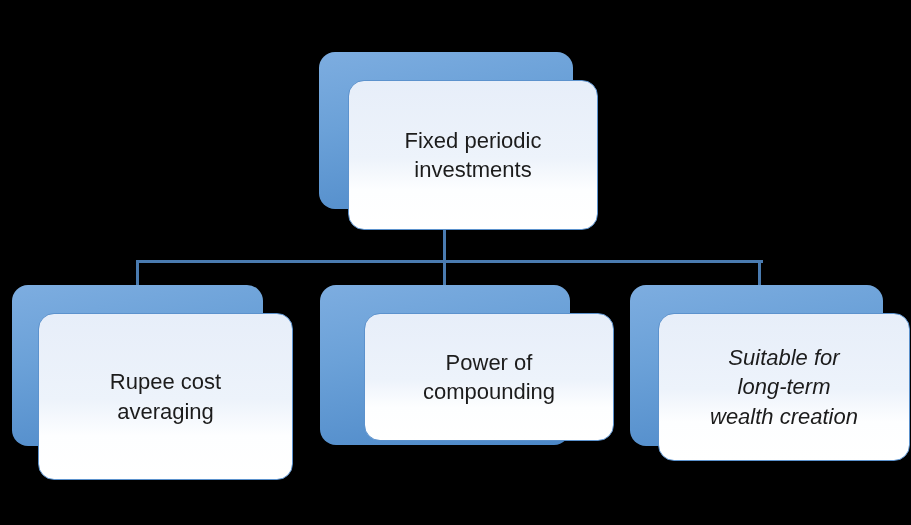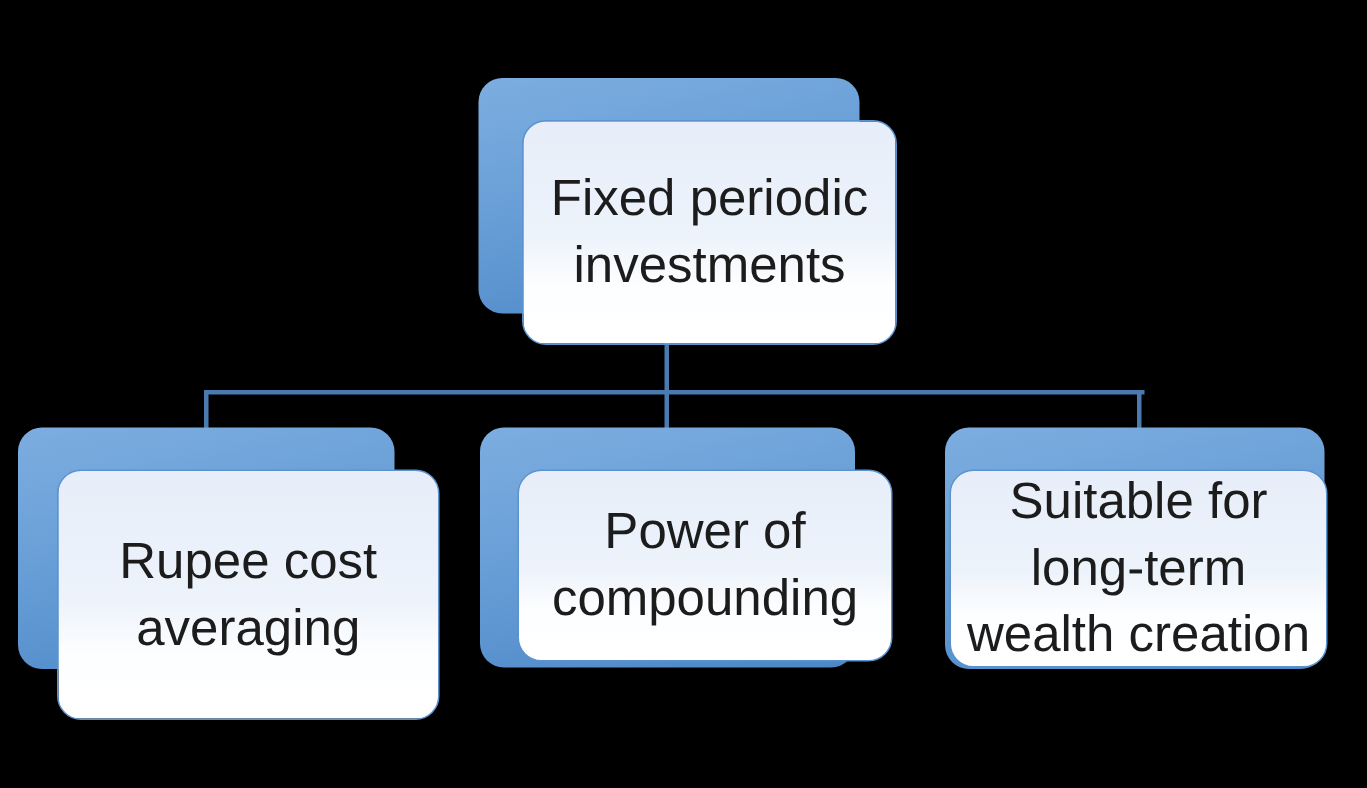--- a/index.html
+++ b/index.html
@@ -26,41 +26,41 @@
     border: 1.5px solid #5c92cd;
     background: linear-gradient(to bottom, #e7eef9 0%, #edf3fb 52%, #fdfeff 74%, #ffffff 100%);
     display: flex;
     align-items: center;
     justify-content: center;
     box-sizing: border-box;
   }
   .node-label {
     white-space: pre-line;
     text-align: center;
-    font-size: 34px;
+    font-size: 22px;
     line-height: 1.32;
     color: #1c1c1c;
     padding: 0 8px;
   }
   .connector {
     position: absolute;
     background: #4a7bb0;
   }
   
   .root-back  { left: 319px; top: 52px;  width: 254px; height: 157px; }
   .root-front { left: 348px; top: 80px;  width: 250px; height: 150px; }
   
   .c1-back  { left: 12px;  top: 285px; width: 251px; height: 161px; }
   .c1-front { left: 38px;  top: 313px; width: 255px; height: 167px; }
   
   .c2-back  { left: 320px; top: 285px; width: 250px; height: 160px; }
-  .c2-front { left: 345px; top: 313px; width: 250px; height: 128px; justify-content: center; }
+  .c2-front { left: 364px; top: 313px; width: 250px; height: 128px; justify-content: center; }
   
   .c3-back  { left: 630px; top: 285px; width: 253px; height: 161px; }
-  .c3-front { left: 633px; top: 313px; width: 252px; height: 132px; }
+  .c3-front { left: 658px; top: 313px; width: 252px; height: 148px; font-style: italic; }
   
   .conn-root-stub   { left: 443px; top: 229px; width: 3px;   height: 33px; }
   .conn-horizontal  { left: 136px; top: 260px; width: 627px; height: 3px;  }
   .conn-drop-left   { left: 136px; top: 260px; width: 3px;   height: 27px; }
   .conn-drop-center { left: 443px; top: 260px; width: 3px;   height: 27px; }
   .conn-drop-right  { left: 758px; top: 260px; width: 3px;   height: 27px; }
 </style>
 </head>
 <body>
 

